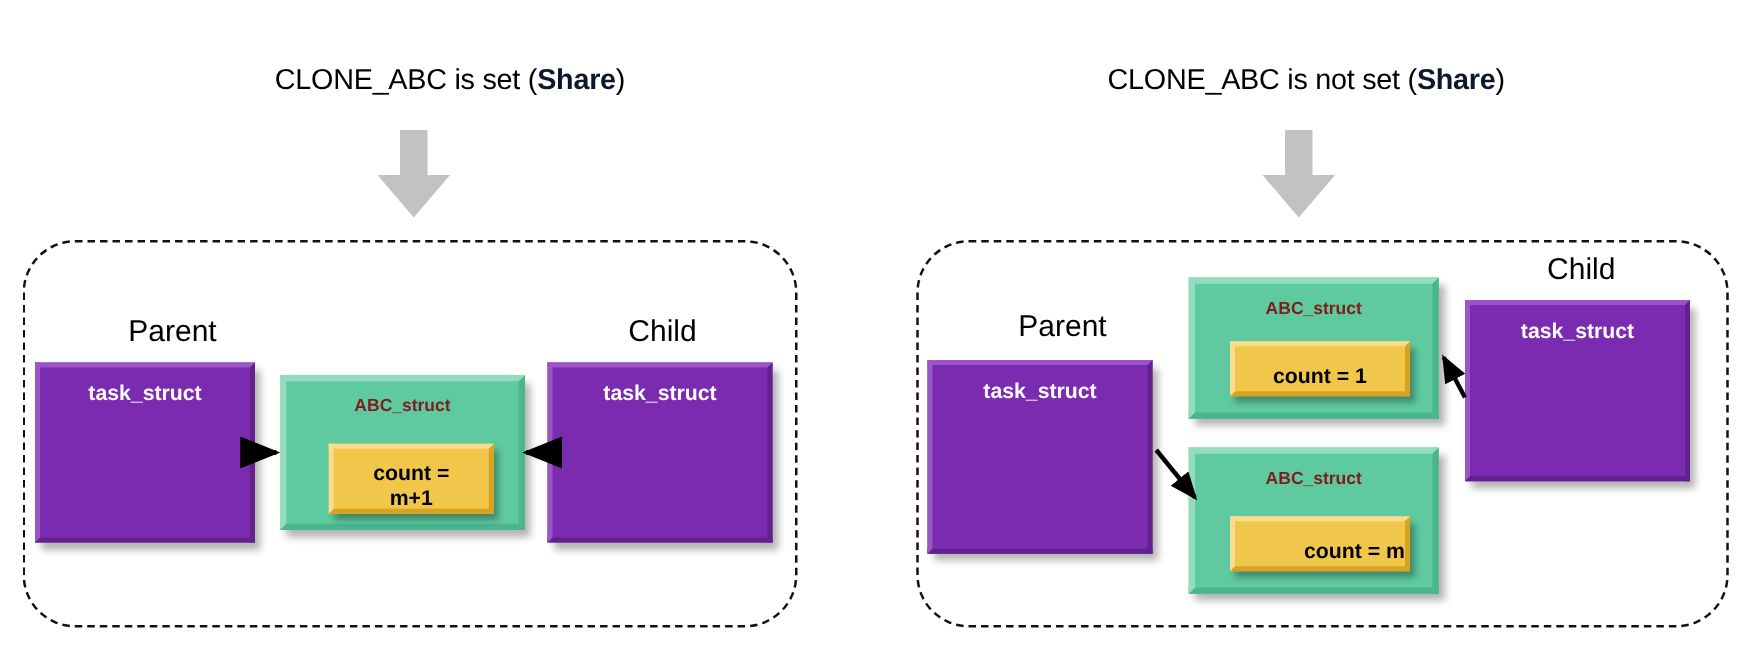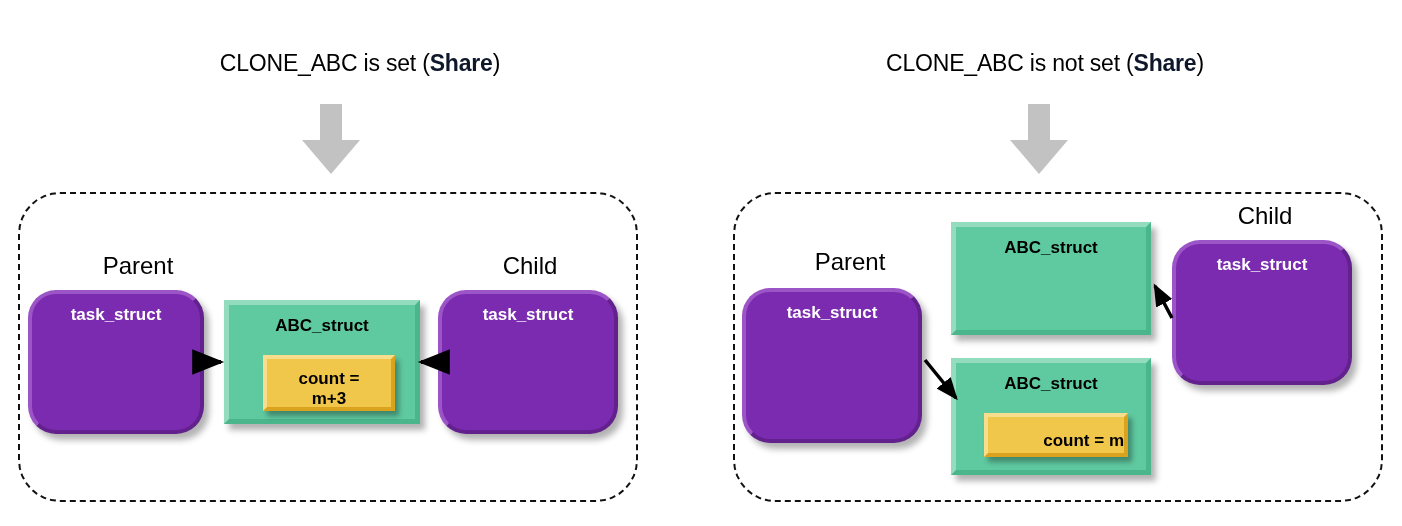--- a/index.html
+++ b/index.html
@@ -79,39 +79,38 @@
     white-space: nowrap;
   }
 
   
   .box-purple {
     background: #7b2bb0;
     border-top: 4px solid #9c55c6;
     border-left: 4px solid #9c55c6;
     border-right: 4px solid #62218c;
     border-bottom: 4px solid #62218c;
-    border-radius: 28px;
   }
   .box-purple .label {
     color: #ffffff;
     font-size: 17px;
     margin-top: 11px;
   }
 
   
   .box-green {
     background: #5fc9a0;
     border-top: 5px solid #93dcbe;
     border-left: 5px solid #93dcbe;
     border-right: 5px solid #4bb58c;
     border-bottom: 5px solid #4bb58c;
   }
   .box-green .label {
-    color: #000000;
-    font-size: 17px;
+    color: #7f1d1d;
+    font-size: 14px;
     margin-top: 11px;
   }
 
   
   .box-yellow {
     position: absolute;
     box-sizing: border-box;
     background: #f0c64b;
     border-top: 4px solid #f8dd8c;
     border-left: 4px solid #f8dd8c;
@@ -176,21 +175,21 @@
   <div class="node-caption" style="left:440px; top:252px; width:180px;">Child</div>
 
   <div class="box3d box-purple" style="left:438px; top:290px; width:180px; height:144px;">
     <span class="label">task_struct</span>
   </div>
 
   <div class="box3d box-green" style="left:224px; top:300px; width:196px; height:124px;">
     <span class="label">ABC_struct</span>
     <div class="box-yellow" style="left:34px; top:50px; width:132px; height:56px;">
       <span class="label">count =
-m+3</span>
+m+1</span>
     </div>
   </div>
 
   <div class="panel-title" style="left:785px; top:50px; width:520px;">
     <span class="strong">CLONE_ABC</span><span> is not set (</span><span class="mode">Share</span><span>)</span>
   </div>
 
   <div class="block-arrow" style="left:1010px; top:104px;">
     <div class="shaft"></div>
     <div class="head"></div>
@@ -205,20 +204,23 @@
   </div>
 
   <div class="node-caption" style="left:1180px; top:202px; width:170px;">Child</div>
 
   <div class="box3d box-purple" style="left:1172px; top:240px; width:180px; height:145px;">
     <span class="label">task_struct</span>
   </div>
 
   <div class="box3d box-green" style="left:951px; top:222px; width:200px; height:113px;">
     <span class="label">ABC_struct</span>
+    <div class="box-yellow" style="left:28px; top:46px; width:144px; height:44px;">
+      <span class="label">count = 1</span>
+    </div>
   </div>
 
   <div class="box3d box-green" style="left:951px; top:358px; width:200px; height:117px;">
     <span class="label">ABC_struct</span>
     <div class="box-yellow" style="left:28px; top:50px; width:144px; height:44px;justify-content:flex-end;">
       <span class="label">count = m</span>
     </div>
   </div>
 
   <svg class="arrows" viewBox="0 0 1402 526" xmlns="http://www.w3.org/2000/svg">

